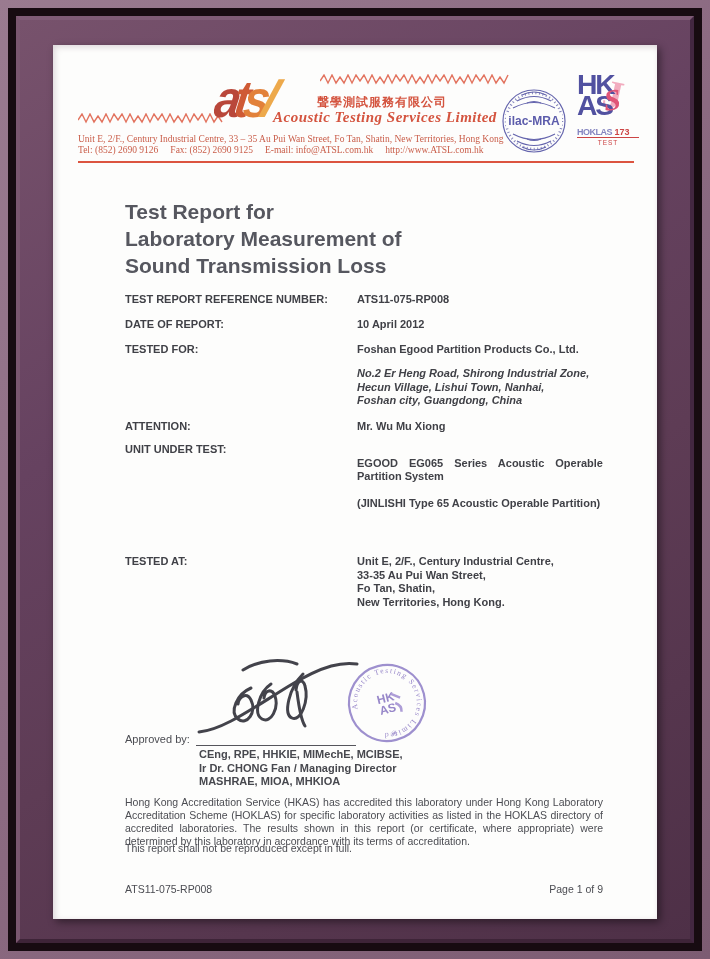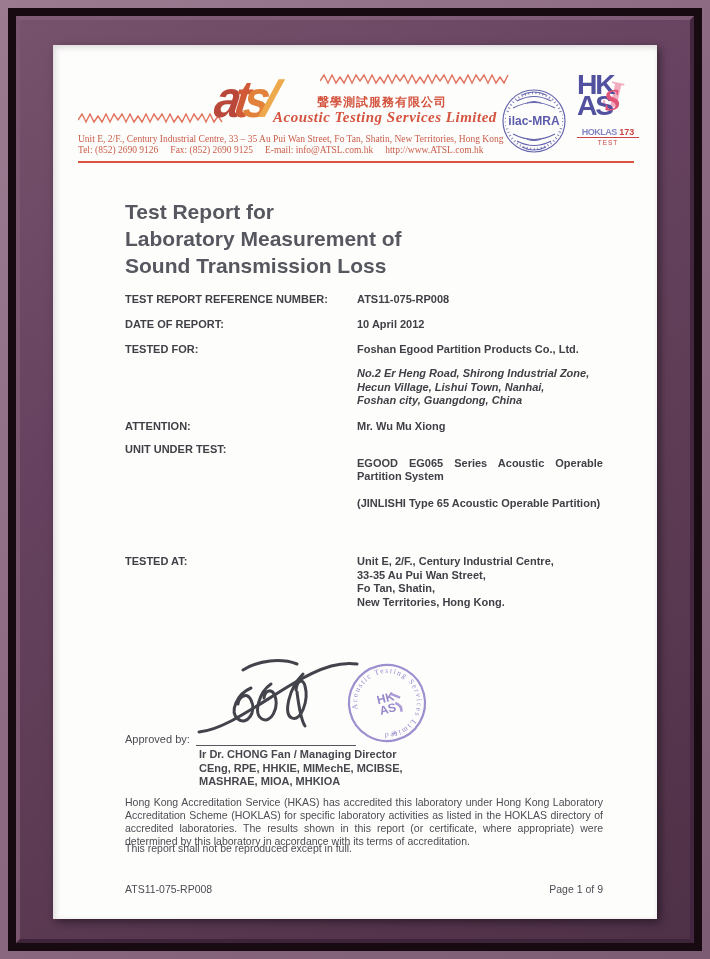--- a/index.html
+++ b/index.html
@@ -38,21 +38,21 @@
   
   .ilac{left:447px;top:34px;}
   
   .hkas{left:524px;top:30px;width:70px;height:80px;}
   .hkas-letters{position:absolute;left:0;top:0;font-weight:900;font-size:27px;line-height:21px;
     letter-spacing:-2px;color:#5151a0;transform:scaleX(1.05);transform-origin:left top;}
   .hkas-j{position:absolute;left:26px;top:-4px;font-size:40px;font-weight:bold;color:#f2acbf;
     font-family:"Liberation Serif",serif;transform:rotate(12deg);}
   .hkas-s{position:absolute;left:27px;top:8px;font-size:30px;font-weight:bold;font-style:italic;
     color:#e05577;font-family:"Liberation Serif",serif;transform:rotate(-6deg);}
-  .hoklas{position:absolute;left:0;top:52px;width:62px;text-align:center;border-bottom:1.5px solid #cc4444;
+  .hoklas{position:absolute;left:0;top:52px;width:62px;text-align:left;border-bottom:1.5px solid #cc4444;
     font-size:9px;font-weight:bold;white-space:nowrap;}
   .hoklas .b{color:#8585c0;letter-spacing:-.5px;}
   .hoklas .r{color:#cc4444;}
   .hkas-test{position:absolute;left:0;top:64px;width:62px;text-align:center;font-size:6.5px;color:#cc4444;letter-spacing:1px;}
   
   .doc-title{left:72px;top:153px;font-size:21px;font-weight:bold;color:#56575f;line-height:27px;}
   .row{position:absolute;left:72px;width:478px;display:grid;grid-template-columns:232px 246px;}
   .flabel{font-size:11px;font-weight:bold;color:#404147;}
   .fvalue{font-size:11px;font-weight:bold;color:#404147;line-height:13.5px;white-space:pre-line;}
   .just{text-align:justify;white-space:normal;}
@@ -197,22 +197,22 @@
     <g font-family="Liberation Sans, sans-serif" font-weight="bold" fill="#8f7dc5">
       <text x="33" y="41" font-size="12">HK</text>
       <text x="33" y="52" font-size="12">AS</text>
       <path d="M48,34 l8,6 M50,44 q6,4 4,10" stroke="#a795d4" stroke-width="2.5" fill="none"></path>
     </g>
   </svg>
 
   <div class="abs approved">Approved by:</div>
   <div class="abs sig-line"></div>
   <div class="abs name-block">
+    <div>CEng, RPE, HHKIE, MIMechE, MCIBSE,</div>
     <div>Ir Dr. CHONG Fan / Managing Director</div>
-    <div>CEng, RPE, HHKIE, MIMechE, MCIBSE,</div>
     <div>MASHRAE, MIOA, MHKIOA</div>
   </div>
 
   <div class="abs foot-para">Hong Kong Accreditation Service (HKAS) has accredited this laboratory under Hong Kong Laboratory Accreditation Scheme (HOKLAS) for specific laboratory activities as listed in the HOKLAS directory of accredited laboratories. The results shown in this report (or certificate, where appropriate) were determined by this laboratory in accordance with its terms of accreditation.</div>
   <div class="abs foot-note">This report shall not be reproduced except in full.</div>
   <div class="abs foot-row">
     <span>ATS11-075-RP008</span>
     <span>Page 1 of 9</span>
   </div>
 

